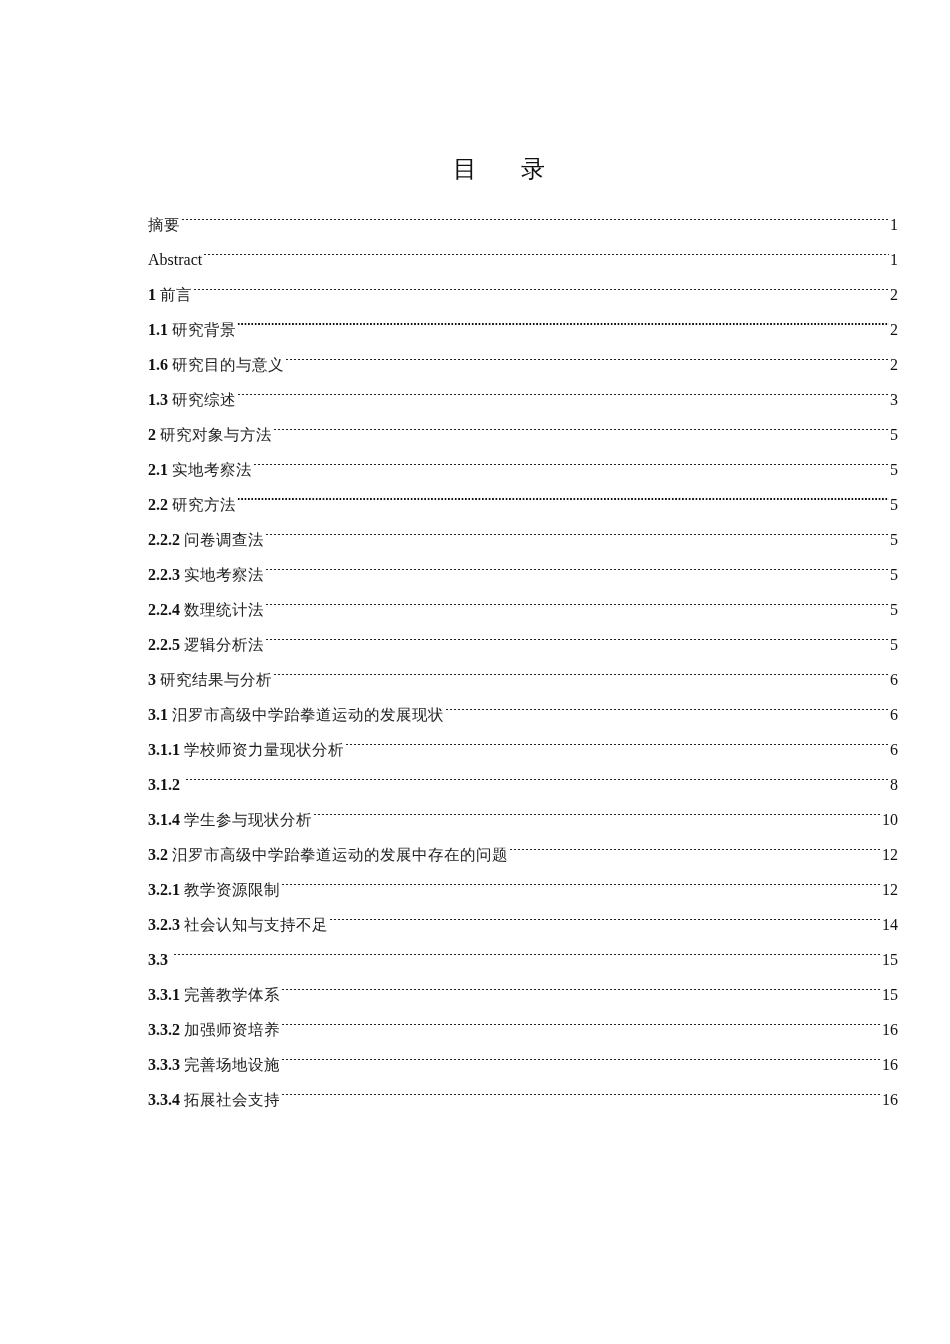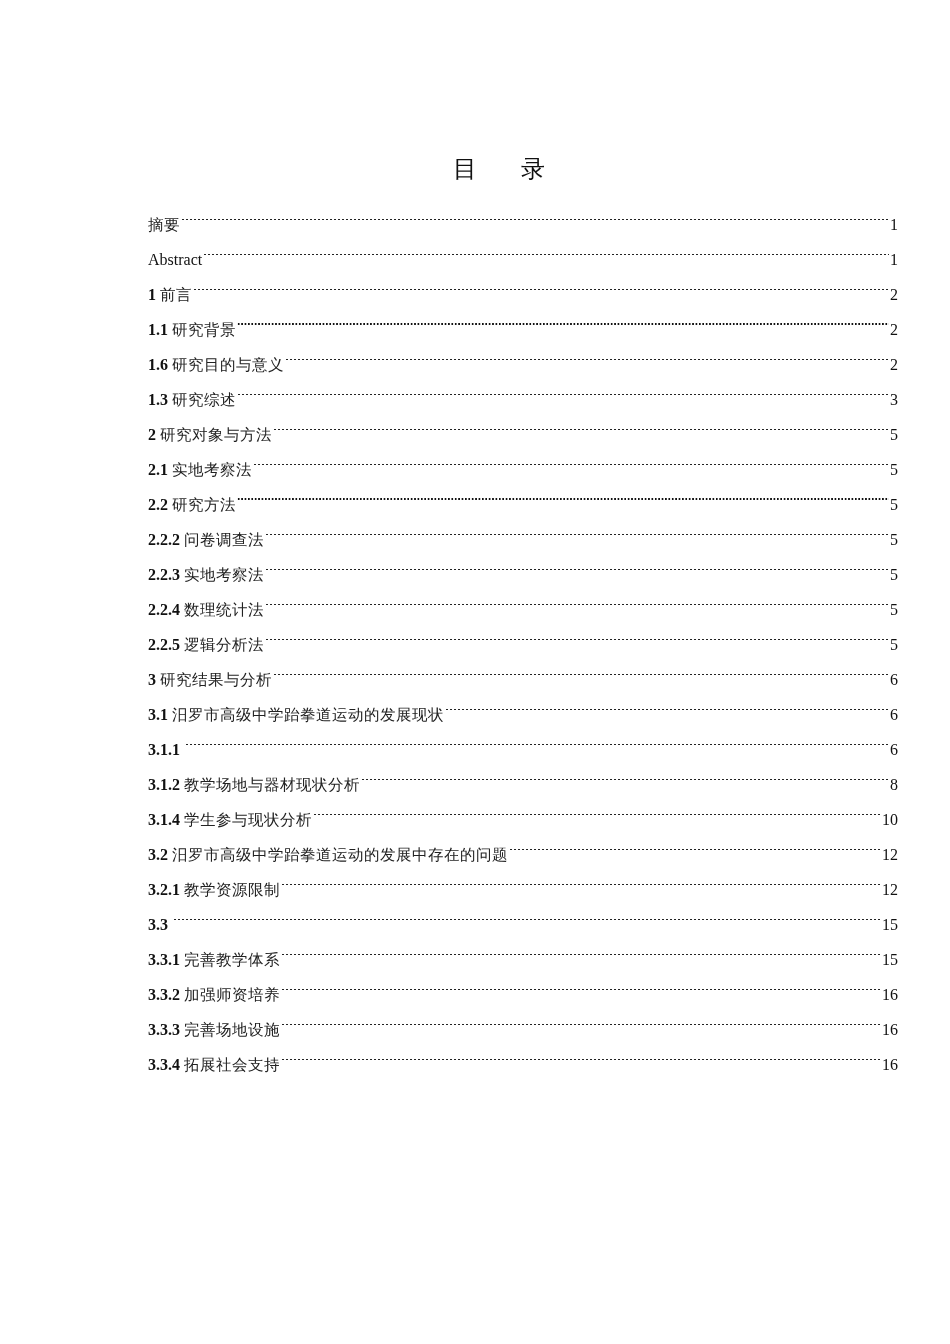--- a/index.html
+++ b/index.html
@@ -196,46 +196,52 @@
     <span class="toc-page">6</span>
   </li>
       <li class="toc-item">
     <span class="toc-num">3.1</span>
     <span class="toc-text cjk">汨罗市高级中学跆拳道运动的发展现状</span>
     <span class="toc-leader"></span>
     <span class="toc-page">6</span>
   </li>
       <li class="toc-item">
     <span class="toc-num">3.1.1</span>
+    <span class="toc-text cjk">学校师资力量现状分析</span>
     <span class="toc-leader"></span>
     <span class="toc-page">6</span>
   </li>
       <li class="toc-item">
     <span class="toc-num">3.1.2</span>
-    <span class="toc-text cjk">教学场地与器材现状分析</span>
     <span class="toc-leader"></span>
     <span class="toc-page">8</span>
   </li>
       <li class="toc-item">
     <span class="toc-num">3.1.4</span>
     <span class="toc-text cjk">学生参与现状分析</span>
     <span class="toc-leader"></span>
     <span class="toc-page">10</span>
   </li>
       <li class="toc-item">
     <span class="toc-num">3.2</span>
     <span class="toc-text cjk">汨罗市高级中学跆拳道运动的发展中存在的问题</span>
     <span class="toc-leader"></span>
     <span class="toc-page">12</span>
   </li>
       <li class="toc-item">
     <span class="toc-num">3.2.1</span>
     <span class="toc-text cjk">教学资源限制</span>
     <span class="toc-leader"></span>
     <span class="toc-page">12</span>
+  </li>
+      <li class="toc-item">
+    <span class="toc-num">3.2.3</span>
+    <span class="toc-text cjk">社会认知与支持不足</span>
+    <span class="toc-leader"></span>
+    <span class="toc-page">14</span>
   </li>
       <li class="toc-item">
     <span class="toc-num">3.3</span>
     <span class="toc-leader"></span>
     <span class="toc-page">15</span>
   </li>
       <li class="toc-item">
     <span class="toc-num">3.3.1</span>
     <span class="toc-text cjk">完善教学体系</span>
     <span class="toc-leader"></span>

